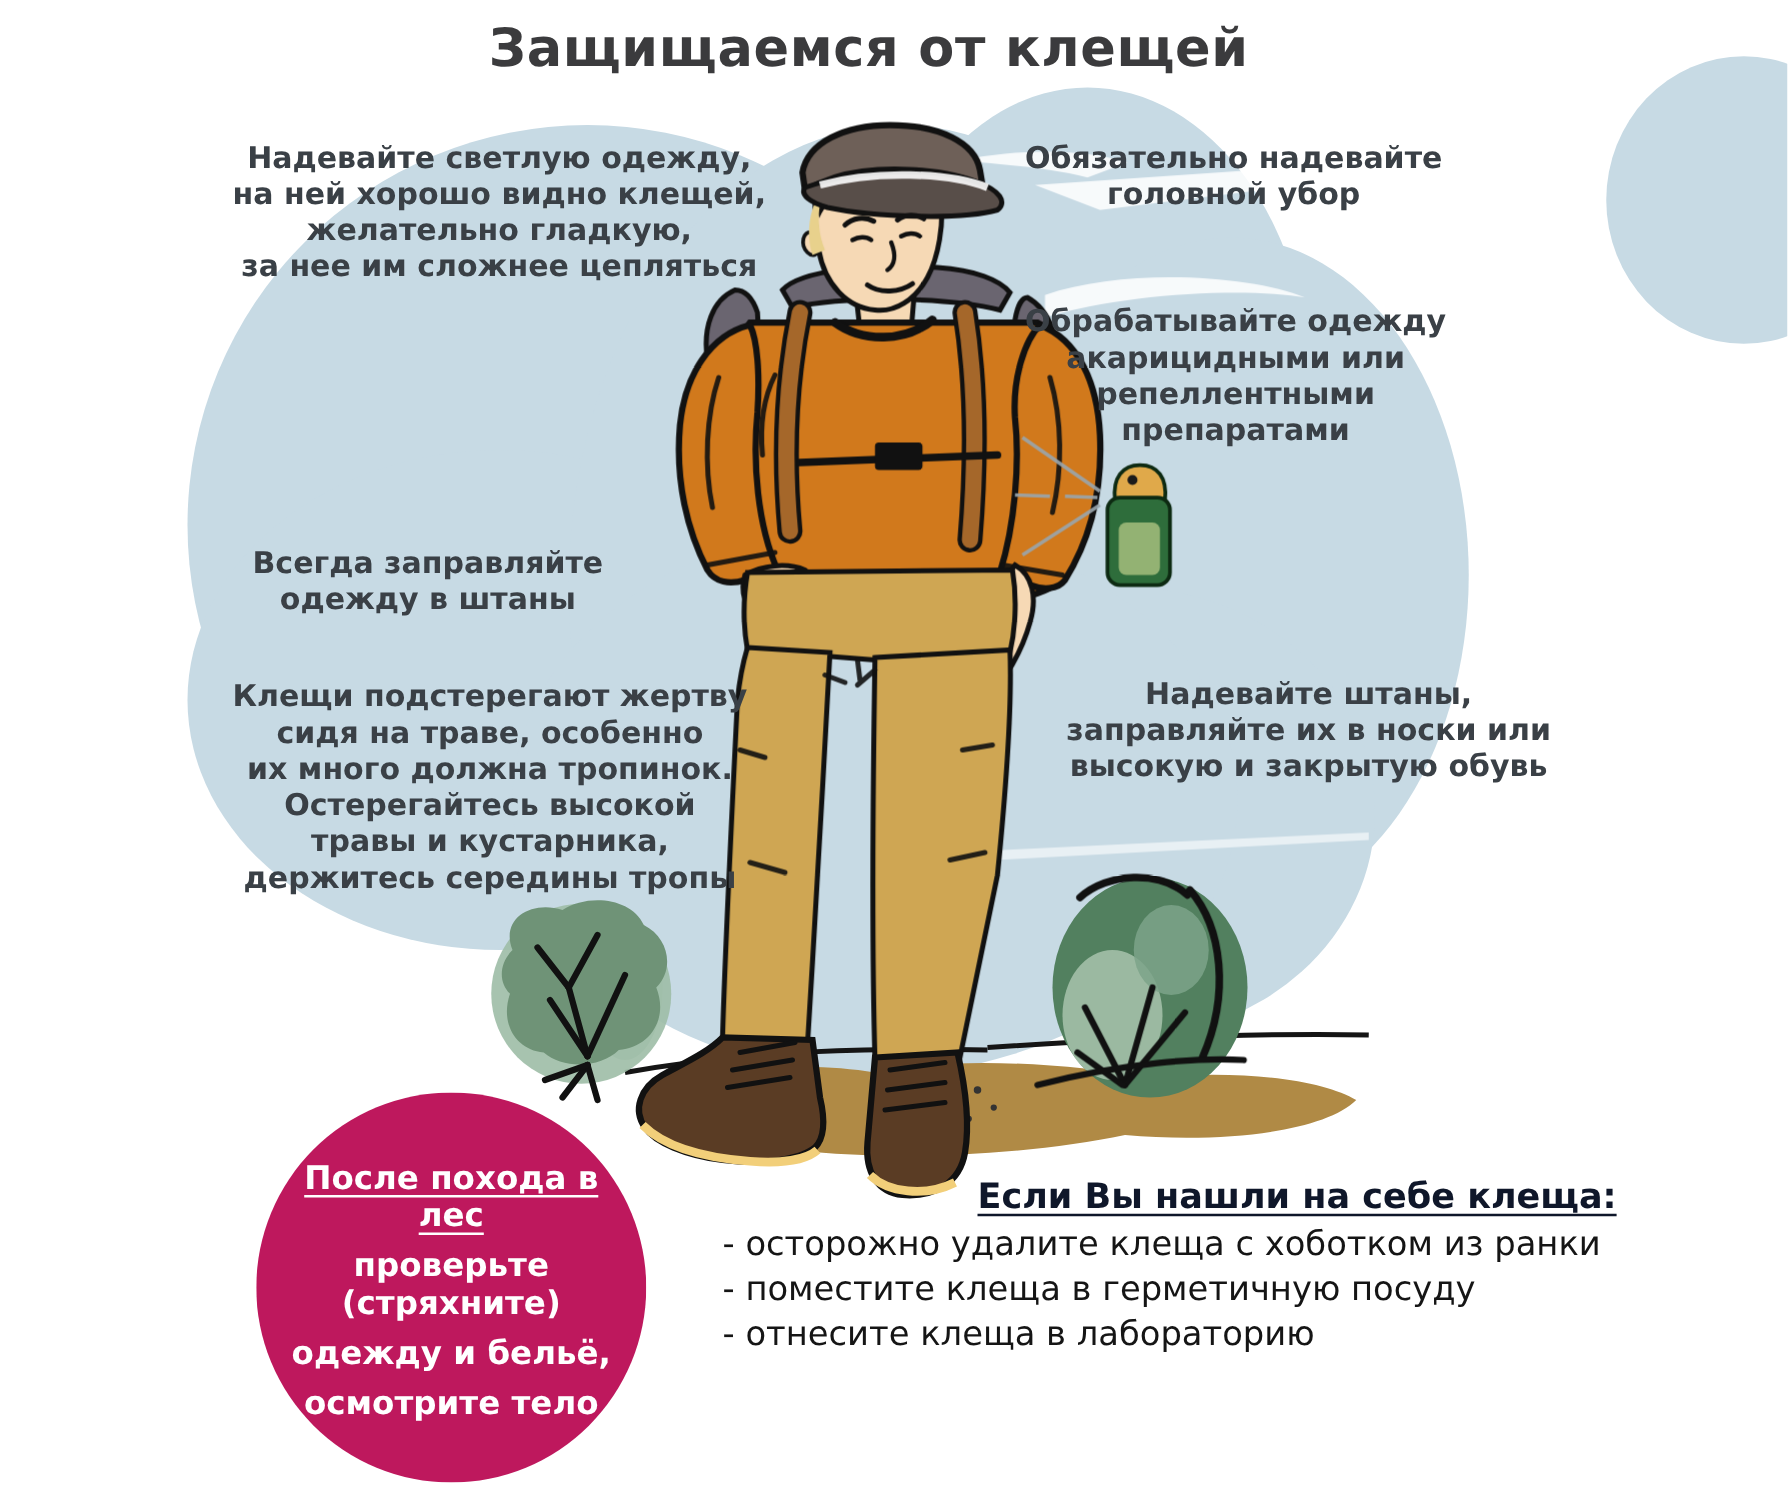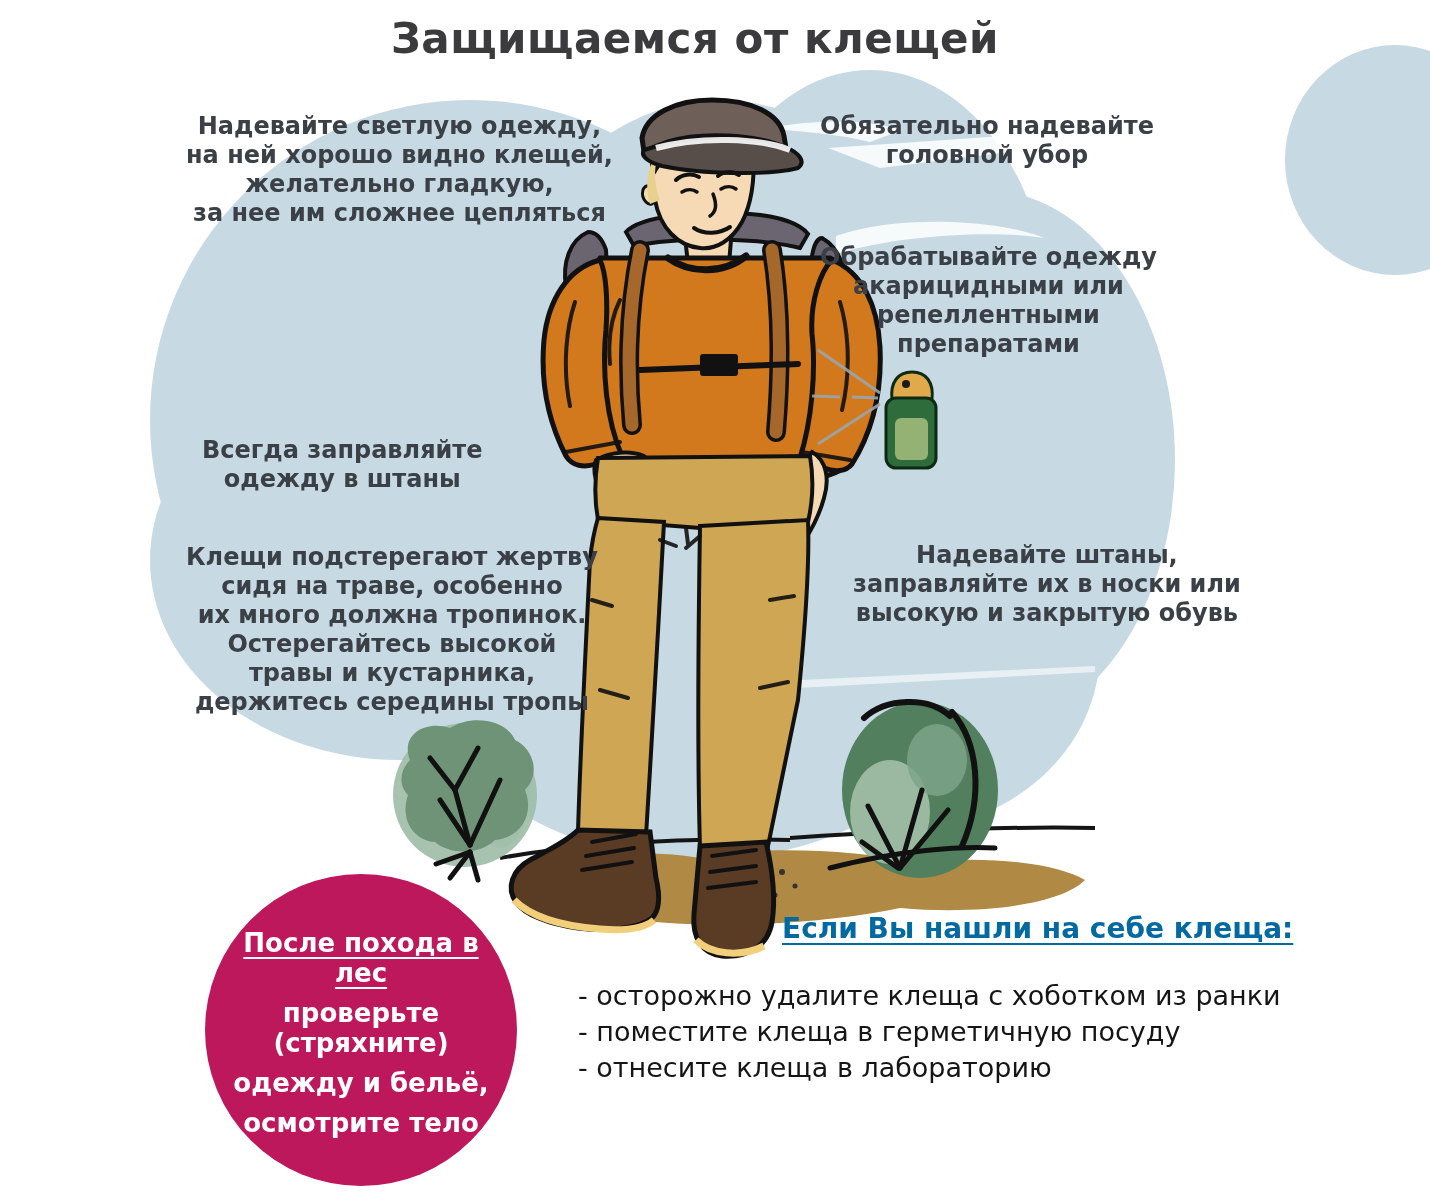--- a/index.html
+++ b/index.html
@@ -17,22 +17,22 @@
   .red-circle{
     position:absolute;z-index:2;left:205px;top:874px;width:312px;height:312px;
     background:#be185d;border-radius:50%;
     display:flex;flex-direction:column;justify-content:space-between;
     align-items:center;text-align:center;box-sizing:border-box;
     padding:54px 16px 48px 16px;
   }
   .red-circle .cline{color:#ffffff;font-weight:bold;font-size:26px;line-height:30px;}
   .red-circle .cline.first{text-decoration:underline;text-underline-offset:5px;}
   .found-heading{
-    position:absolute;z-index:1;left:782px;top:912px;
-    font-weight:bold;font-size:28px;color:#0369a1;
+    position:absolute;z-index:1;left:782px;top:940px;
+    font-weight:bold;font-size:28px;color:#0f172a;
     text-decoration:underline;text-underline-offset:5px;
   }
   .found-list{
     position:absolute;z-index:1;left:578px;top:978px;
     font-weight:normal;font-size:27px;line-height:36px;color:#151515;
     white-space:pre-line;
   }
 </style>
 </head>
 <body>

